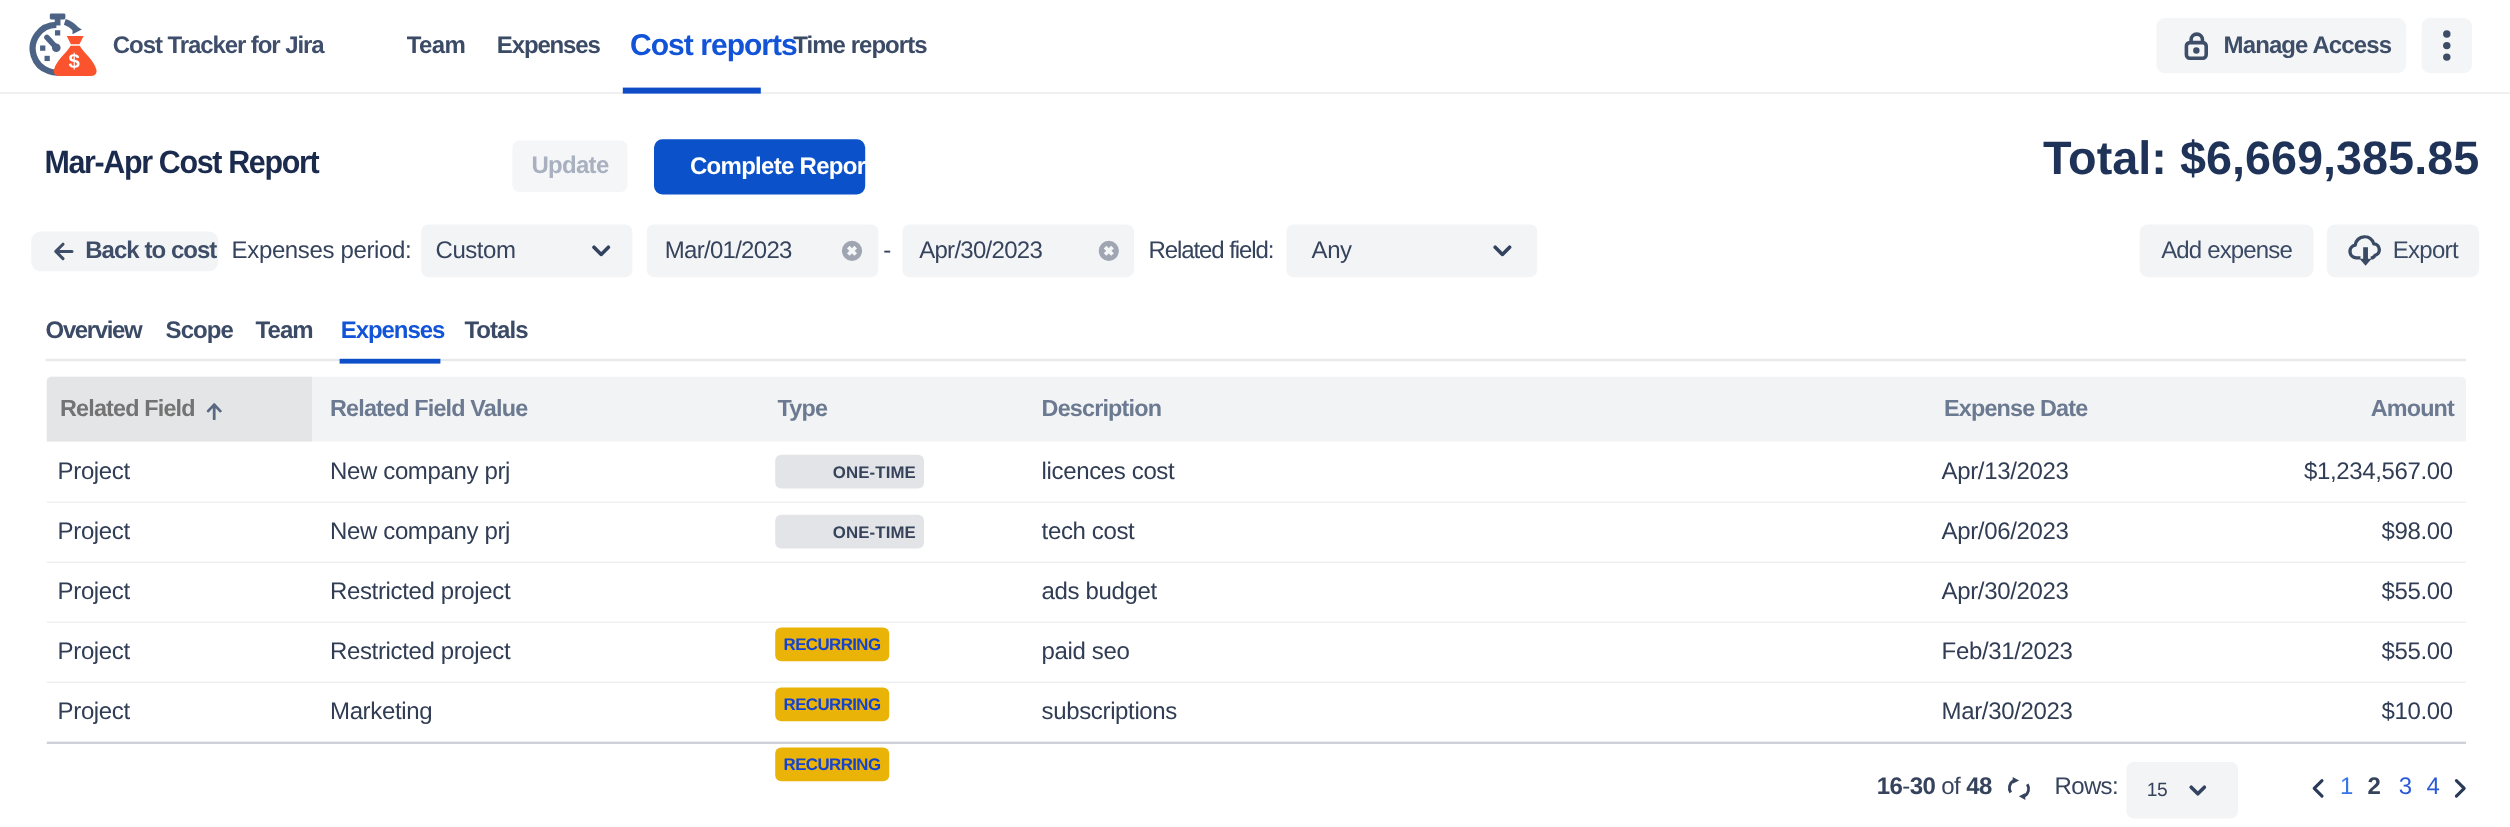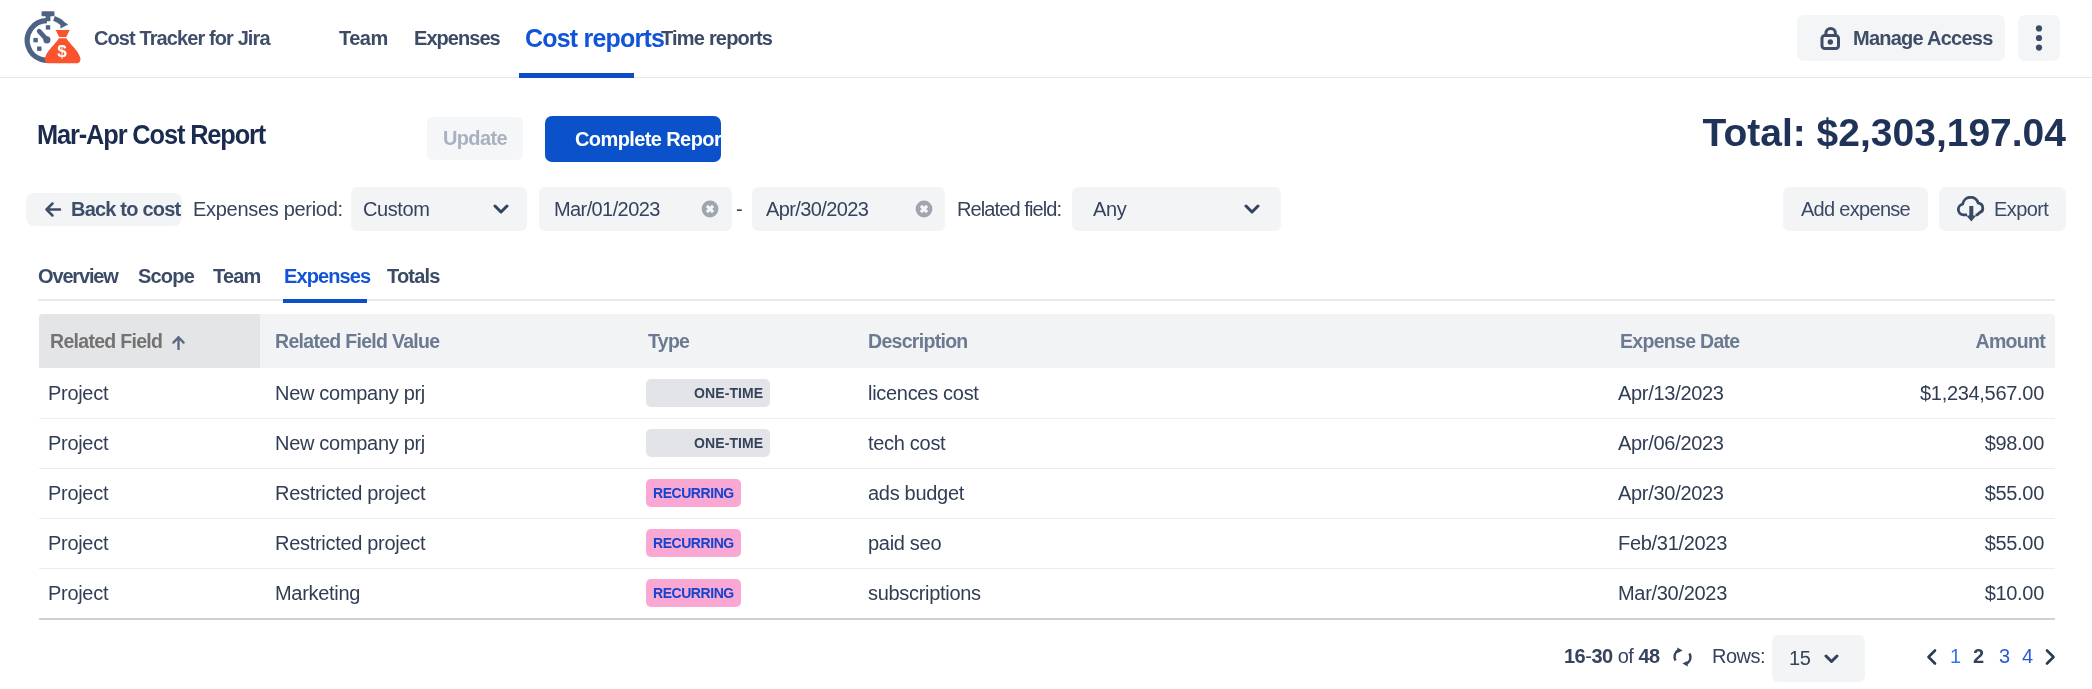--- a/index.html
+++ b/index.html
@@ -9,21 +9,21 @@
 .gbtn{position:absolute;background:#f4f5f7;border-radius:7px;}
 .row{position:absolute;left:0;top:0;width:2092px;height:50px;}
 .row .txt{height:50px;line-height:50px;font-size:20px;letter-spacing:-0.3px;color:#313d54;}
 .c1{left:48px;}
 .c2{left:275px;}
 .c4{left:868px;}
 .c5{left:1618px;}
 .c6{right:48px;}
 .badge{position:absolute;left:646px;top:11px;height:28px;line-height:28px;border-radius:5px;padding:0 7px;font-size:14px;font-weight:700;letter-spacing:0.1px;}
 .bgray{background:#e2e4e8;color:#36435a;padding-left:48px;}
-.bblue{background:#f9a8d4;color:#1443cf;}
+.bblue{background:#eab308;color:#1443cf;margin-top:44px;}
 .pnum{top:633px;height:47px;line-height:47px;font-size:20px;letter-spacing:-0.4px;}
 </style>
 </head>
 <body>
 
 <div class="abs" style="left:0;top:0;width:2092px;height:77px;background:#fff;border-bottom:1.5px solid #e6e7ea;"></div>
 
 <svg class="abs" style="left:24px;top:9px;" width="60" height="58" viewBox="0 0 60 58">
   <path d="M23 11.7 A19.8 19.8 0 1 0 34.4 47.7" fill="none" stroke="#4d6386" stroke-width="5.2"></path>
   <rect x="17.5" y="2.2" width="13" height="5" rx="1.2" fill="#4d6386"></rect>
@@ -64,21 +64,21 @@
 </svg>
 
 <div class="txt" style="left:37px;top:113px;height:45px;line-height:45px;font-size:27px;font-weight:700;letter-spacing:-1.2px;color:#1b2b4e;transform:scaleX(0.94);transform-origin:0 50%;">Mar-Apr Cost Report</div>
 
 <div class="gbtn" style="left:427px;top:117px;width:96px;height:43px;border-radius:6px;background:#f5f6f8;"></div>
 <div class="txt" style="left:427px;top:117px;width:96px;height:43px;line-height:43px;font-size:20px;font-weight:700;letter-spacing:-0.6px;color:#a9b1c0;text-align:center;">Update</div>
 
 <div class="abs" style="left:545px;top:116px;width:176px;height:46px;border-radius:7px;background:#0b51c9;"></div>
 <div class="txt" style="left:545px;top:116px;width:176px;height:46px;line-height:46px;font-size:20px;font-weight:700;letter-spacing:-0.6px;color:#ffffff;text-align:left;padding-left:30px;">Complete Report</div>
 
-<div class="txt" style="right:26px;top:110px;height:46px;line-height:46px;font-size:39px;letter-spacing:0px;color:#1e3357;"><span style="font-weight:700;">Total:</span> <span style="font-weight:600;">$2,303,197.04</span></div>
+<div class="txt" style="right:26px;top:110px;height:46px;line-height:46px;font-size:39px;letter-spacing:0px;color:#1e3357;"><span style="font-weight:700;">Total:</span> <span style="font-weight:600;">$6,669,385.85</span></div>
 
 <div class="gbtn" style="left:26px;top:193px;width:156px;height:33px;border-radius:8px;background:#f3f4f6;"></div>
 <svg class="abs" style="left:44px;top:201px;" width="18" height="17" viewBox="0 0 18 17">
   <path d="M16 8.5 H3 M8.5 2.5 L2.5 8.5 L8.5 14.5" fill="none" stroke="#3e4e68" stroke-width="2.5" stroke-linecap="round" stroke-linejoin="round"></path>
 </svg>
 <div class="txt" style="left:71px;top:193px;height:33px;line-height:33px;font-size:20px;font-weight:600;letter-spacing:-0.8px;color:#3e4e68;">Back to cost</div>
 
 <div class="txt" style="left:193px;top:187px;height:44px;line-height:44px;font-size:20px;letter-spacing:-0.3px;color:#36435c;text-align:center;">Expenses period:</div>
 
 <div class="gbtn" style="left:351px;top:187px;width:176px;height:44px;border-radius:6px;background:#f3f4f6;"></div>
@@ -192,21 +192,21 @@
 
 <div class="txt" style="left:1564px;top:633px;height:47px;line-height:47px;font-size:20px;letter-spacing:-0.5px;color:#36435c;"><b>16</b>-<b>30</b> of <b>48</b></div>
 <svg class="abs" style="left:1672px;top:647px;" width="21" height="20" viewBox="0 0 21 20">
   <path d="M3.6 13.5 a7.2 7.2 0 0 1 2.5 -10.1" fill="none" stroke="#36435c" stroke-width="2.4"></path>
   <path d="M17.4 6.5 a7.2 7.2 0 0 1 -2.5 10.1" fill="none" stroke="#36435c" stroke-width="2.4"></path>
   <path d="M5.2 0.4 L5.6 6.0 L10.6 3.4 Z" fill="#36435c"></path>
   <path d="M15.8 19.6 L15.4 14.0 L10.4 16.6 Z" fill="#36435c"></path>
 </svg>
 <div class="txt" style="left:1712px;top:633px;height:47px;line-height:47px;font-size:20px;letter-spacing:-0.5px;color:#36435c;">Rows:</div>
 <div class="gbtn" style="left:1772px;top:635px;width:93px;height:47px;border-radius:6px;background:#f3f4f6;"></div>
-<div class="txt" style="left:1789px;top:635px;height:47px;line-height:47px;font-size:20px;letter-spacing:-0.4px;color:#36435c;">15</div>
+<div class="txt" style="left:1789px;top:635px;height:47px;line-height:47px;font-size:16px;letter-spacing:-0.4px;color:#36435c;">15</div>
 <svg class="abs" style="left:1824px;top:654px;" width="15" height="10" viewBox="0 0 15 10">
   <path d="M2 2 L7.5 7.5 L13 2" fill="none" stroke="#33435f" stroke-width="3" stroke-linecap="round" stroke-linejoin="round"></path>
 </svg>
 
 <svg class="abs" style="left:1925px;top:648px;" width="13" height="18" viewBox="0 0 13 18">
   <path d="M10 2.5 L3.5 9 L10 15.5" fill="none" stroke="#2a3b57" stroke-width="2.6" stroke-linecap="round" stroke-linejoin="round"></path>
 </svg>
 <div class="txt pnum" style="left:1950px;color:#3575e8;">1</div>
 <div class="txt pnum" style="left:1973px;color:#36435c;font-weight:700;">2</div>
 <div class="txt pnum" style="left:1999px;color:#2c5ad6;">3</div>

